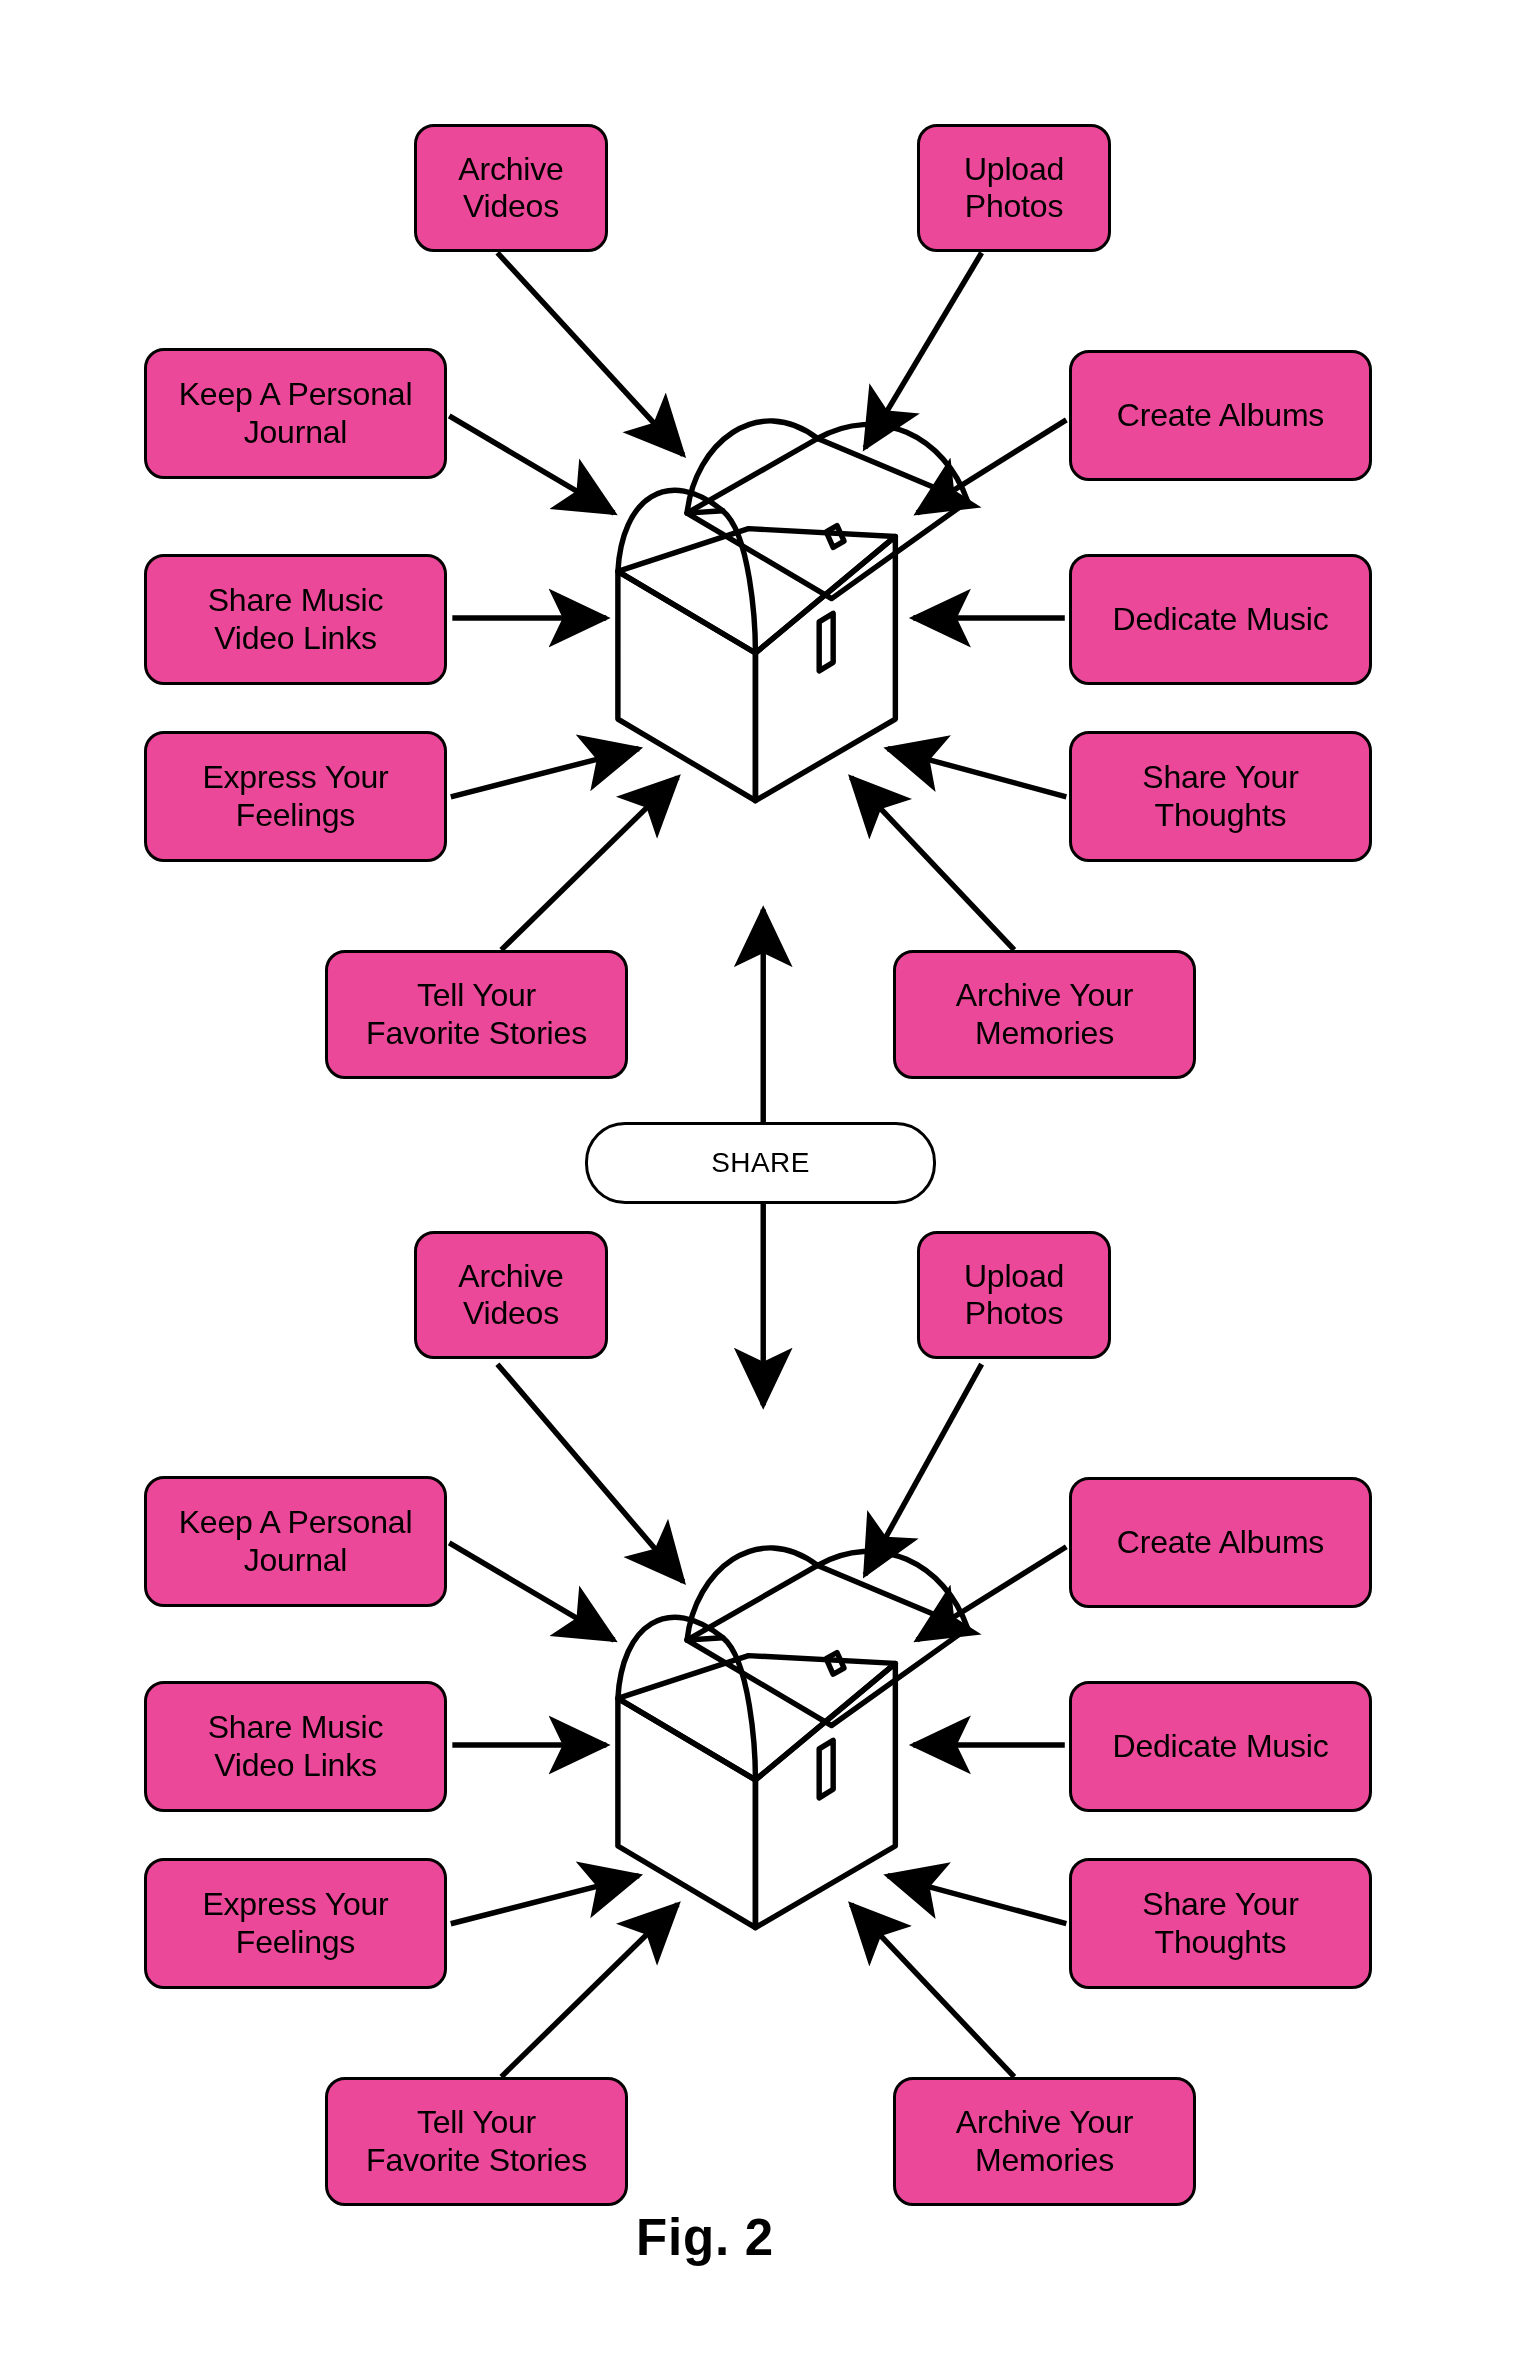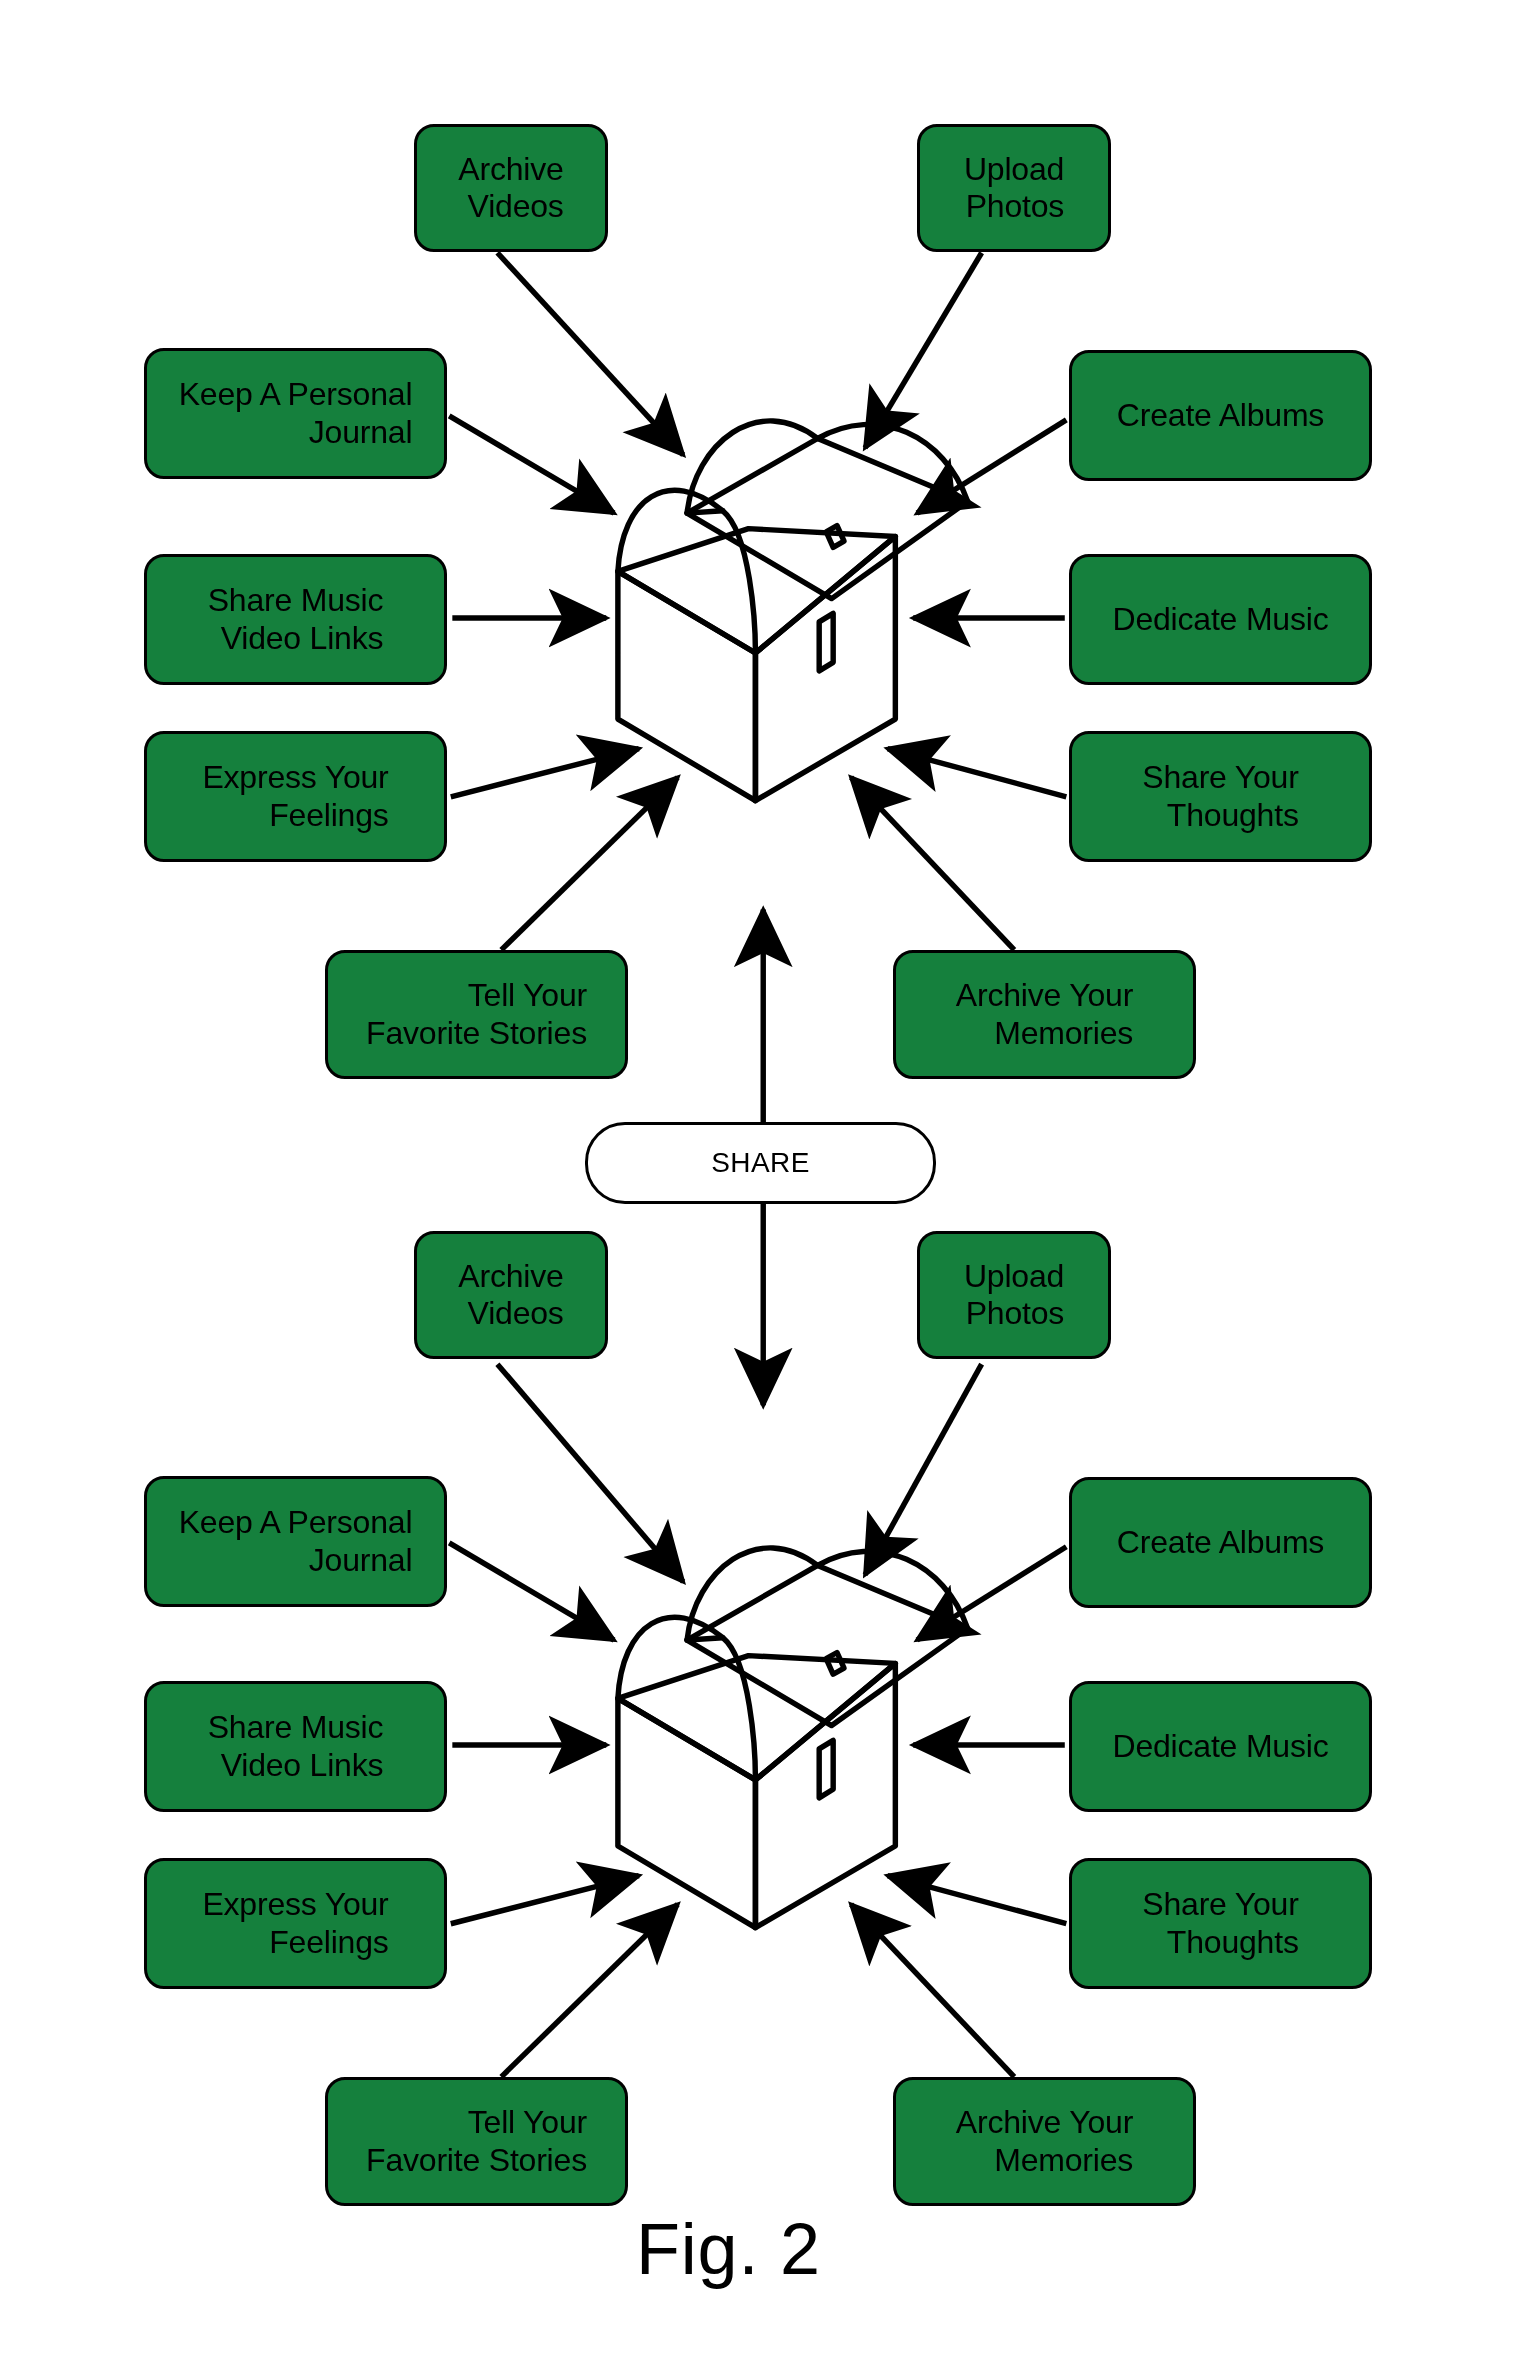--- a/index.html
+++ b/index.html
@@ -26,25 +26,25 @@
     top: 0;
     width: 1535px;
     height: 2377px;
     display: block;
   }
   .node-box {
     position: absolute;
     box-sizing: border-box;
     border: 3.9px solid #000000;
     border-radius: 20px;
-    background: #15803d;
+    background: #ec4899;
     display: flex;
     align-items: center;
     justify-content: center;
-    text-align: right;
+    text-align: center;
     line-height: 1.16;
     font-size: 32px;
     letter-spacing: -0.2px;
     padding: 1.6px 4.7px;
   }
   .node-box .node-text {
     display: block;
     white-space: pre-line;
   }
   .share-pill {
@@ -54,22 +54,22 @@
     border-radius: 40px;
     background: #ffffff;
     display: flex;
     align-items: center;
     justify-content: center;
     font-size: 28px;
     letter-spacing: 0.4px;
   }
   .fig-caption {
     position: absolute;
-    font-size: 72px;
-    font-weight: normal;
+    font-size: 51px;
+    font-weight: bold;
     letter-spacing: 0.8px;
     white-space: nowrap;
   }
 </style>
 </head>
 <body>
 
 <div id="figure-root">
 
   <svg id="figure-svg" viewBox="0 0 1975 3058" xmlns="http://www.w3.org/2000/svg">

